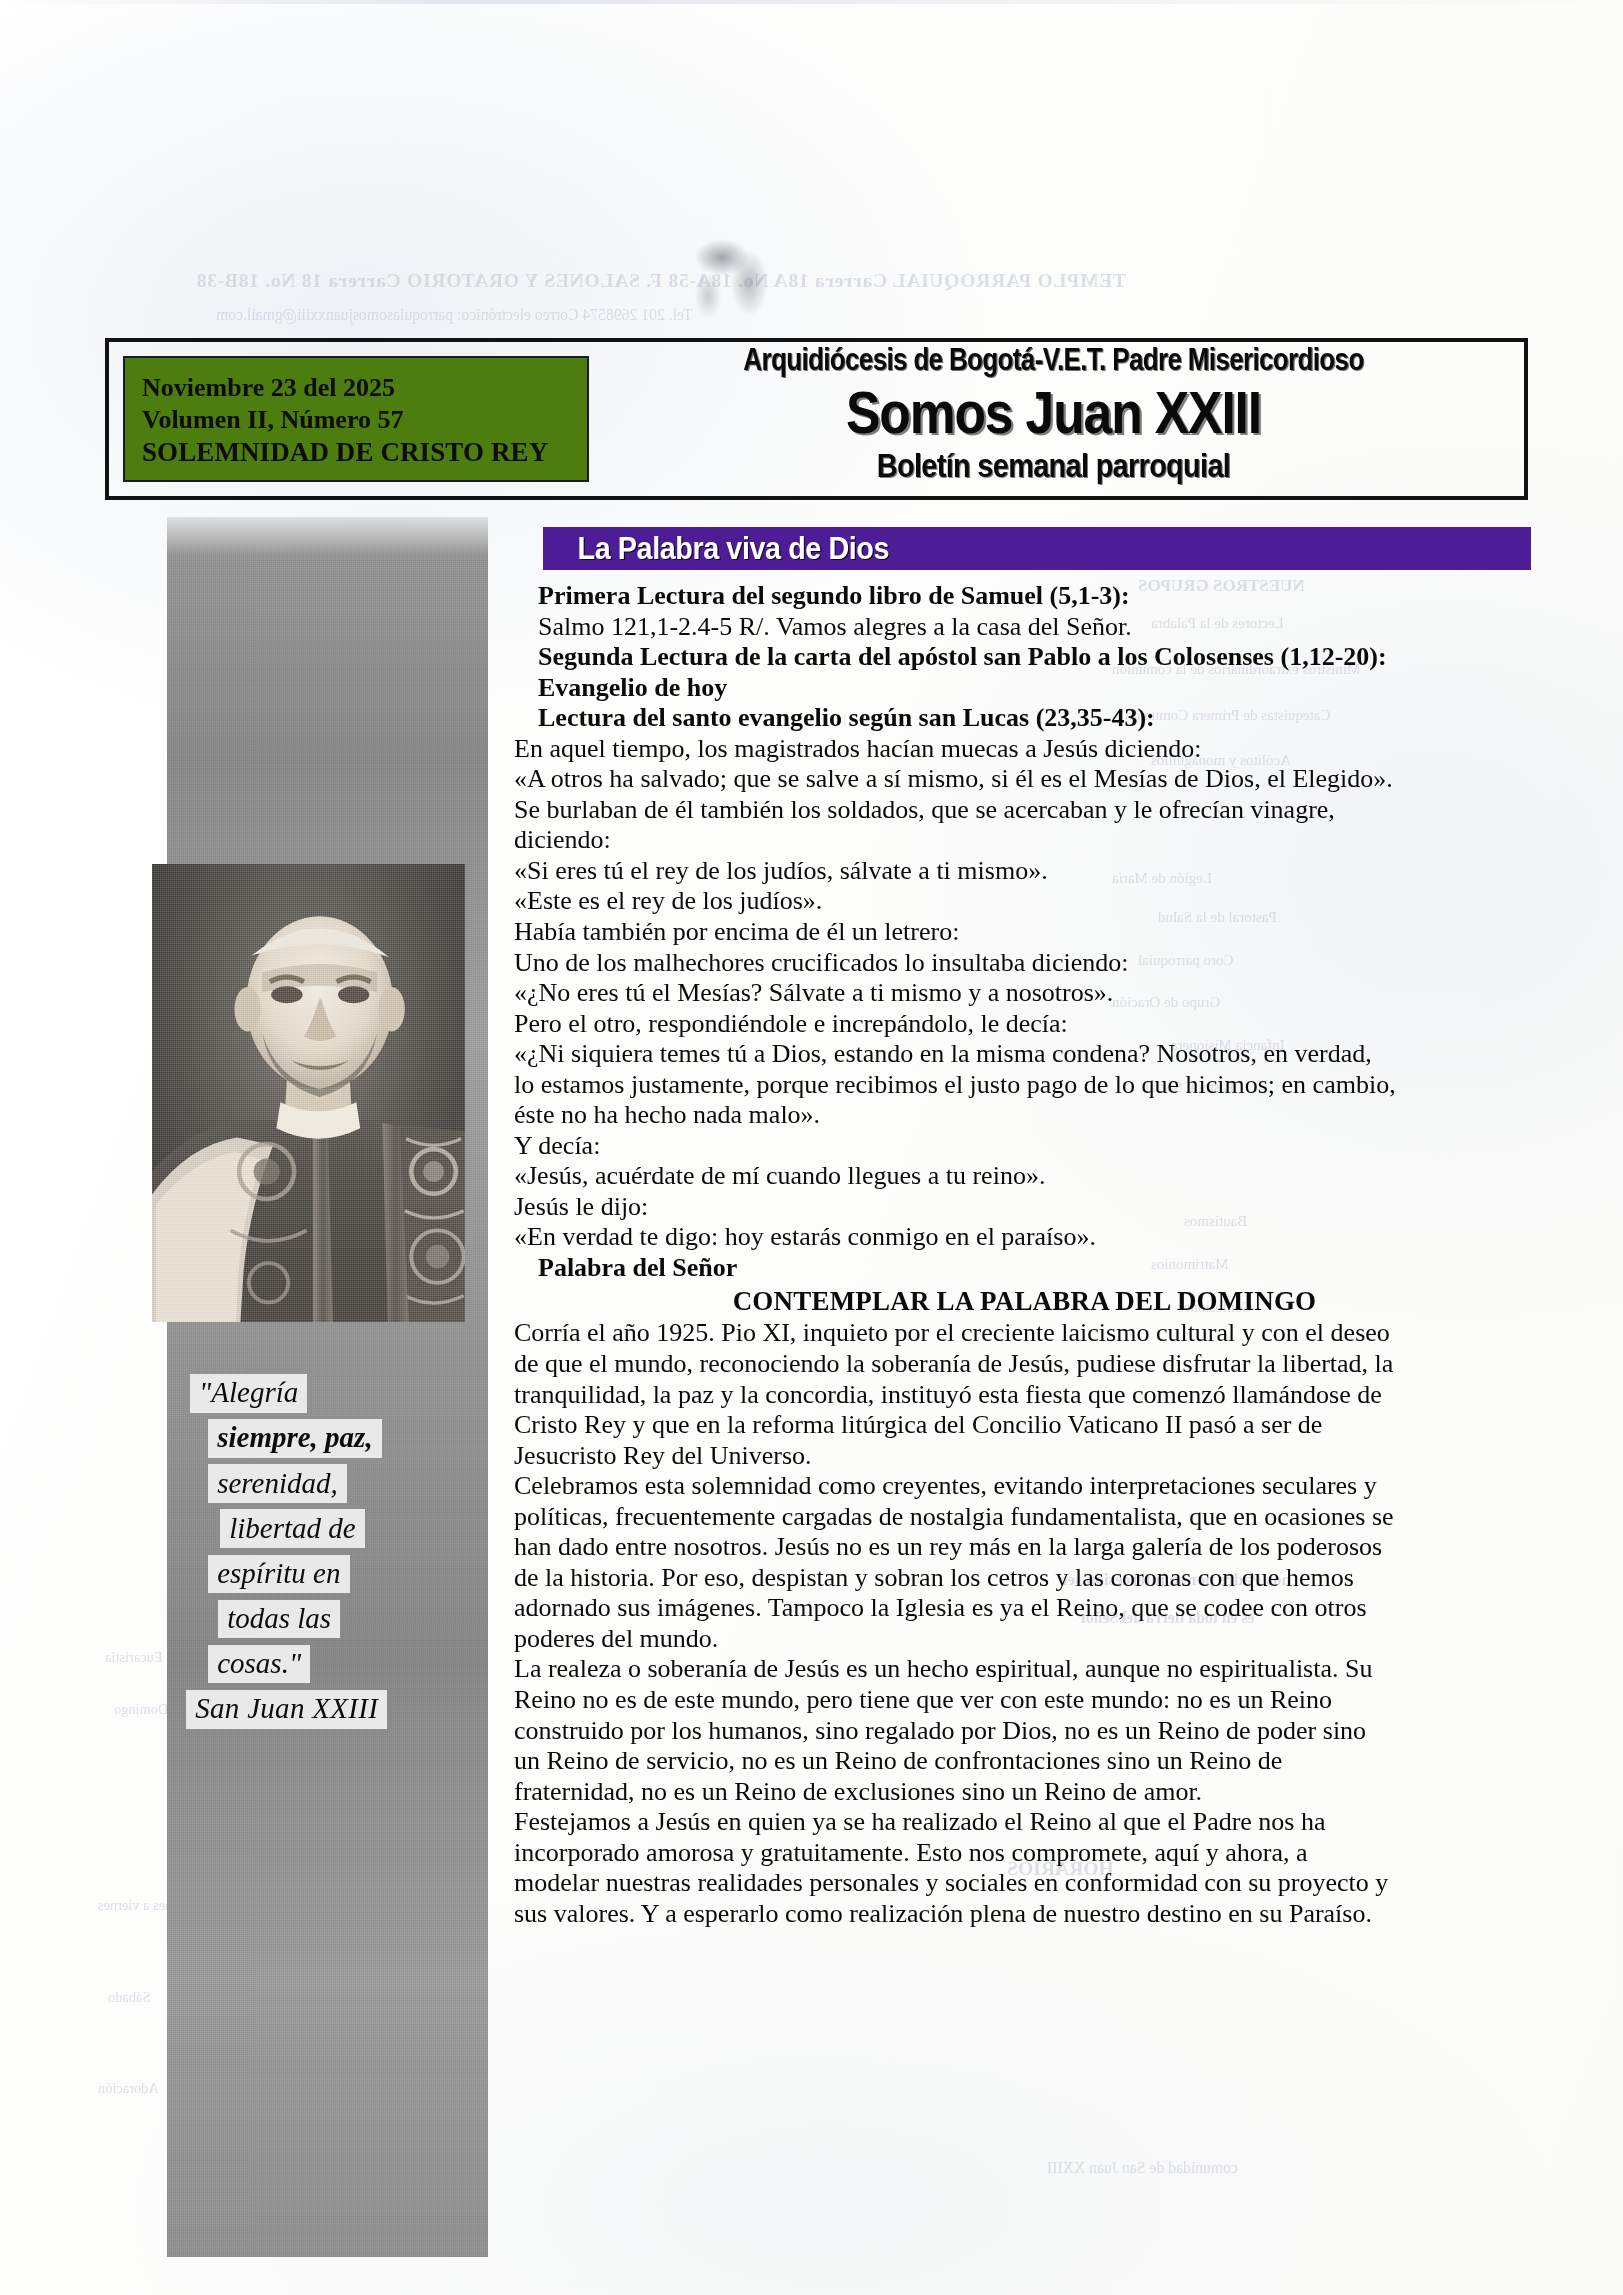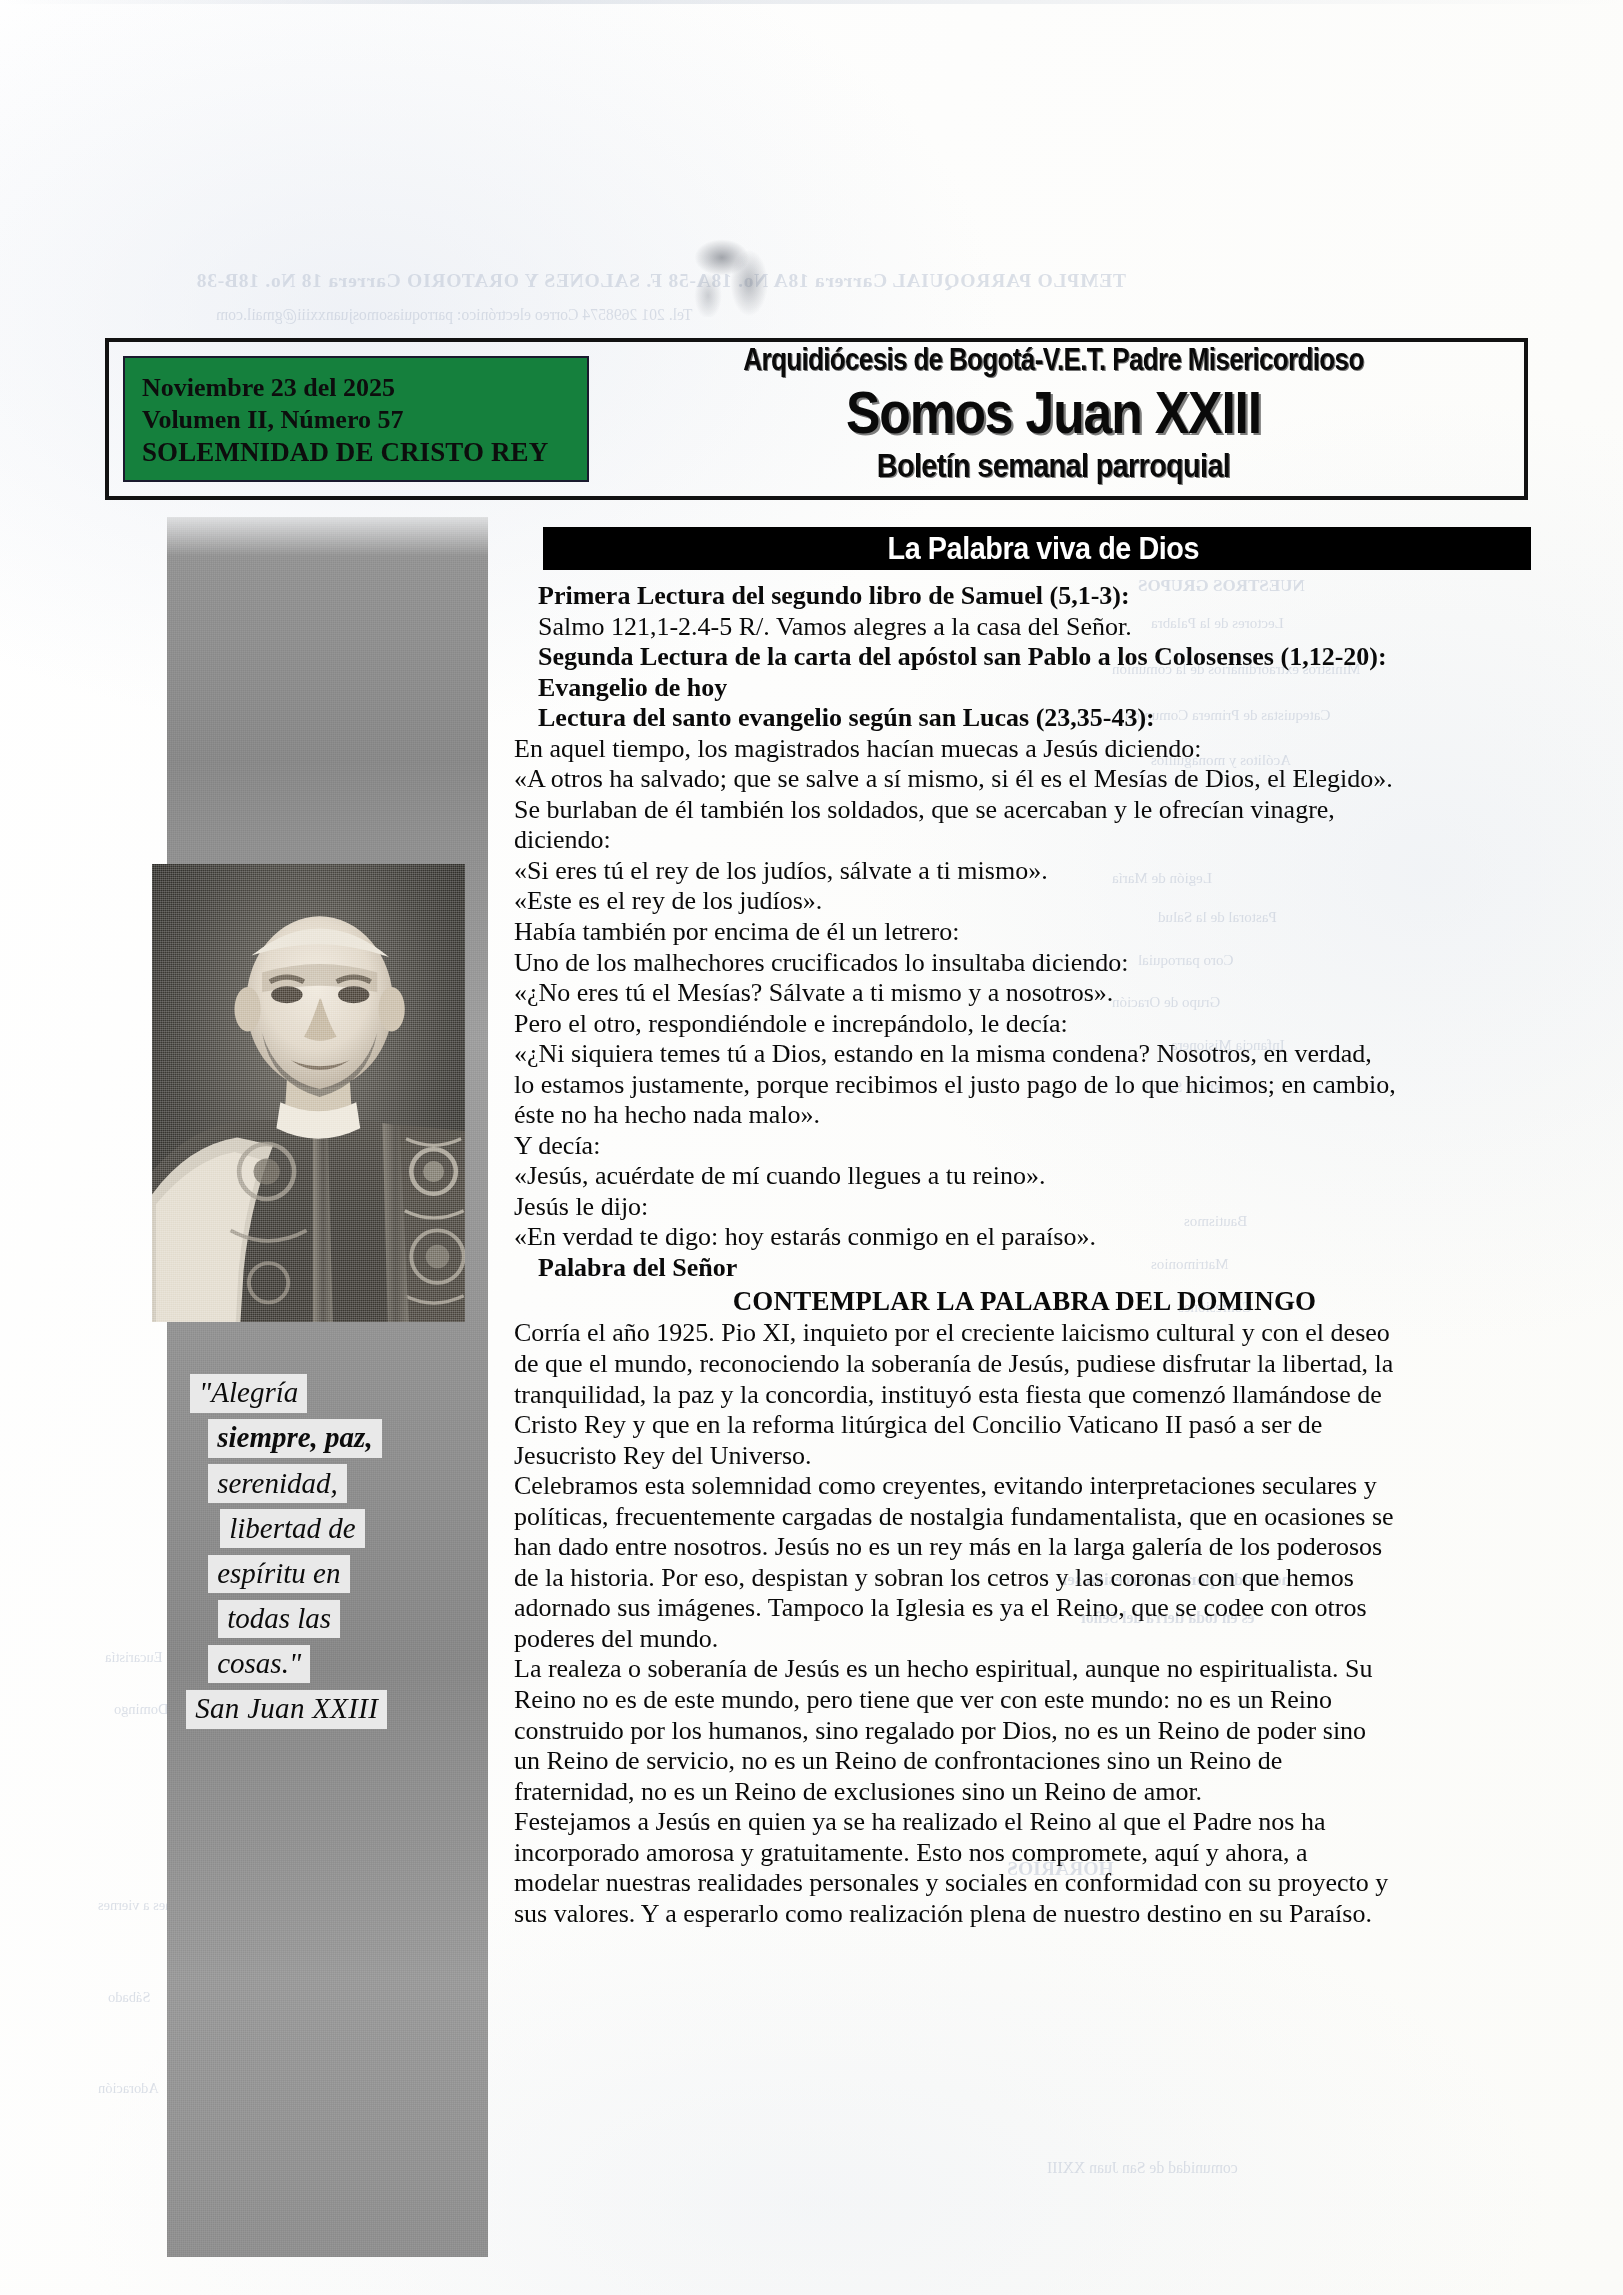--- a/index.html
+++ b/index.html
@@ -69,21 +69,21 @@
     background:linear-gradient(90deg,rgba(255,255,255,0),rgba(180,190,205,.35) 30%,rgba(255,255,255,0));
   }
 
   
   .header-box{
     position:absolute;left:105px;top:338px;width:1423px;height:162px;
     border:4.6px solid #121212;background:transparent;box-sizing:border-box;
   }
   .date-box{
     position:absolute;left:123px;top:356px;width:466px;height:126px;
-    border:2.6px solid #1a1a2e;background:#15803d;box-sizing:border-box;
+    border:2.6px solid #1a1a2e;background:#4d7c0f;box-sizing:border-box;
     padding:14.4px 0 0 17px;
   }
   .date-box div{
     font-family:"Liberation Serif", serif;
     font-weight:bold;color:#0d0d0d;line-height:1.22;
     white-space:nowrap;
   }
   .d-line1{font-size:26px;}
   .d-line2{font-size:26px;}
   .d-line3{font-size:27px;letter-spacing:0.1px;}
@@ -108,22 +108,22 @@
   .mh-sub{
     font-size:34px;letter-spacing:-0.8px;
     transform:scaleX(.85);transform-origin:center;
     text-shadow:1.3px 1.3px 0 rgba(0,0,0,.5);
     margin-top:2.6px;white-space:nowrap;
   }
 
   
   .banner{
     position:absolute;left:543px;top:527px;width:988px;height:43px;
-    background:#000000;
-    display:flex;align-items:center;justify-content:center;
+    background:#4c1d95;
+    display:flex;align-items:center;justify-content:flex-start;
     padding-right:22px;box-sizing:border-box;
   }
   .banner span{
     color:#ffffff;font-family:"Liberation Sans", sans-serif;font-weight:bold;
     font-size:32px;letter-spacing:-0.5px;
     transform:scaleX(.9);transform-origin:right center;
     text-shadow:1.3px 1.3px 0 rgba(0,0,0,.8);
     white-space:nowrap;
   }
 

